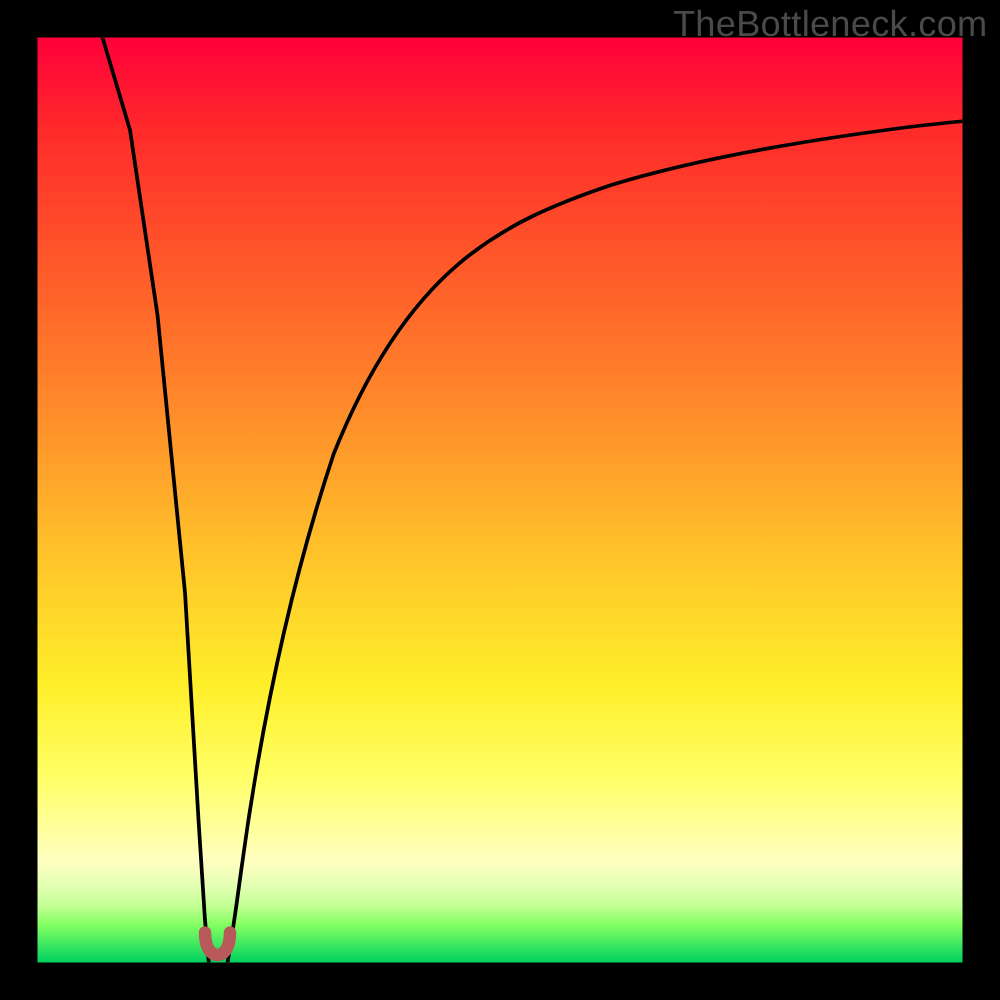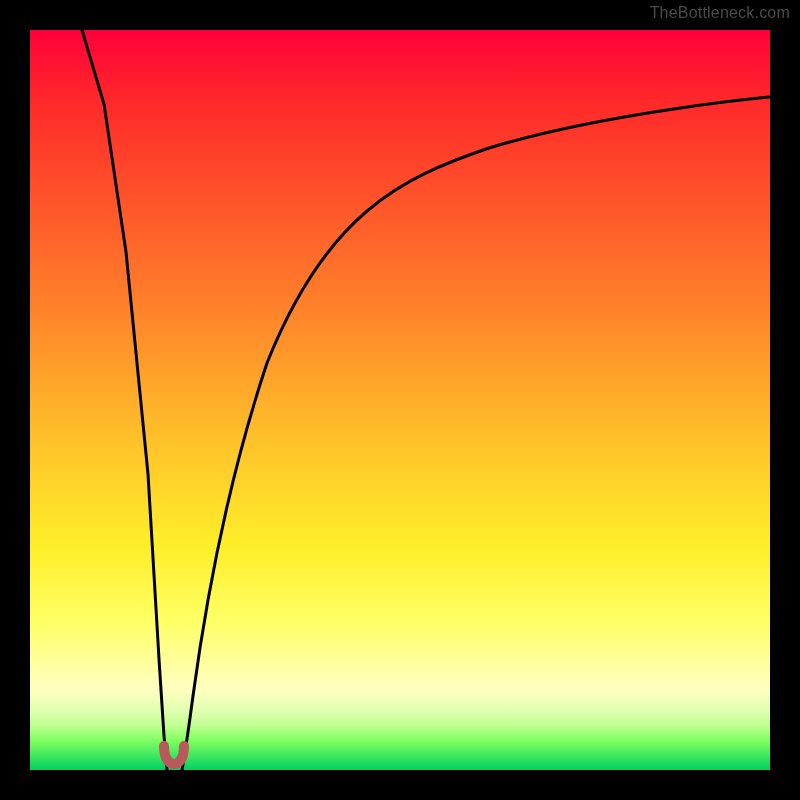--- a/index.html
+++ b/index.html
@@ -44,21 +44,21 @@
     left: 0;
     top: 0;
     width: 740px;
     height: 740px;
   }
   .watermark {
     position: absolute;
     top: 4px;
     right: 10px;
     color: #4a4a4a;
-    font-size: 16px;
+    font-size: 29px;
     font-weight: 500;
     letter-spacing: 0.2px;
     margin-left: 11px;
   }
   
   .curve {
     fill: none;
     stroke: #000;
     stroke-width: 3;
     stroke-linecap: round;

